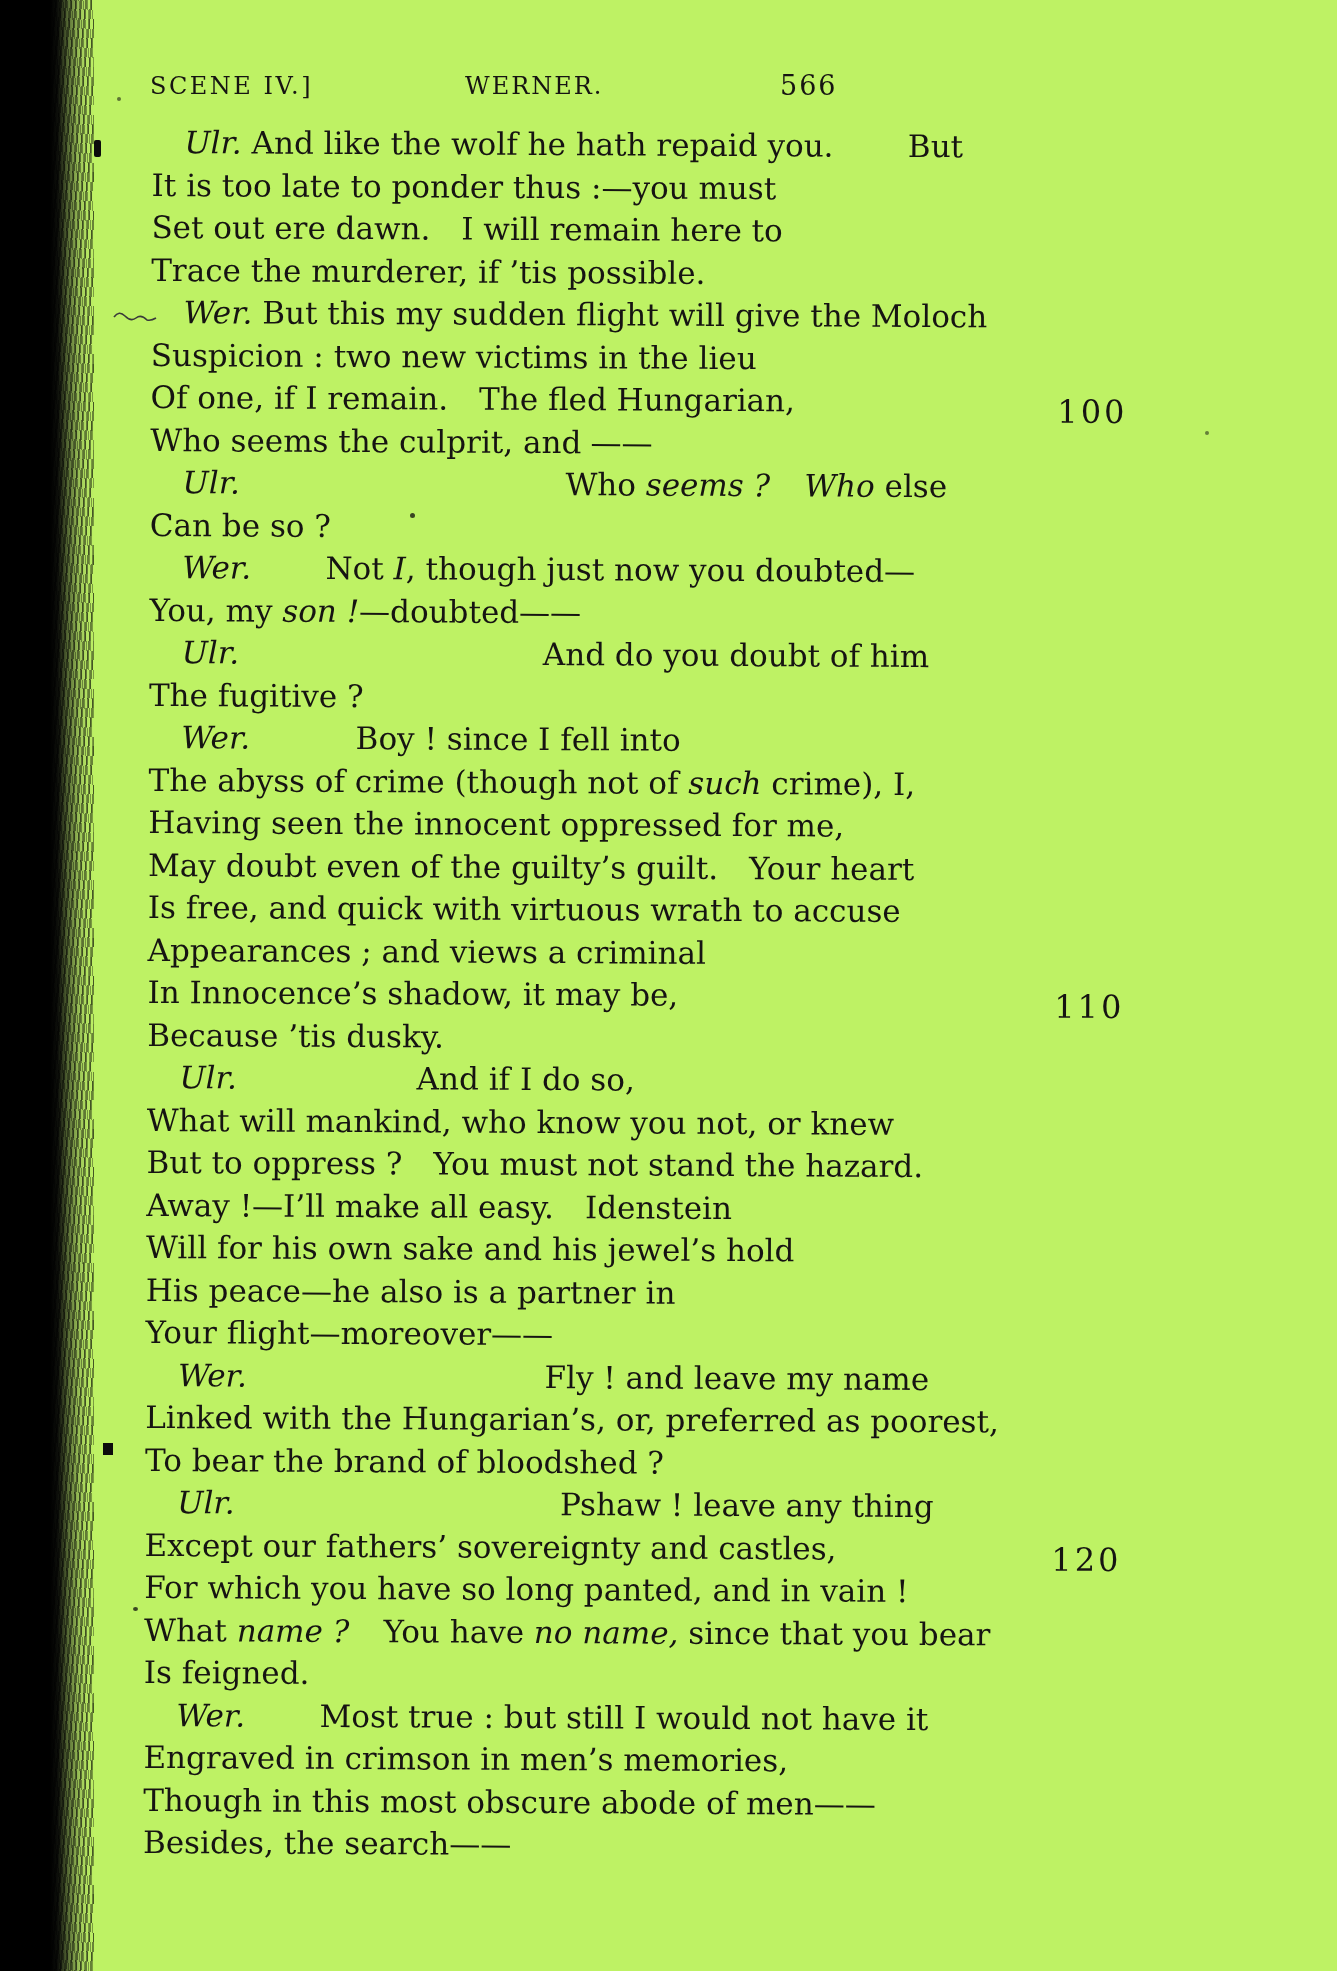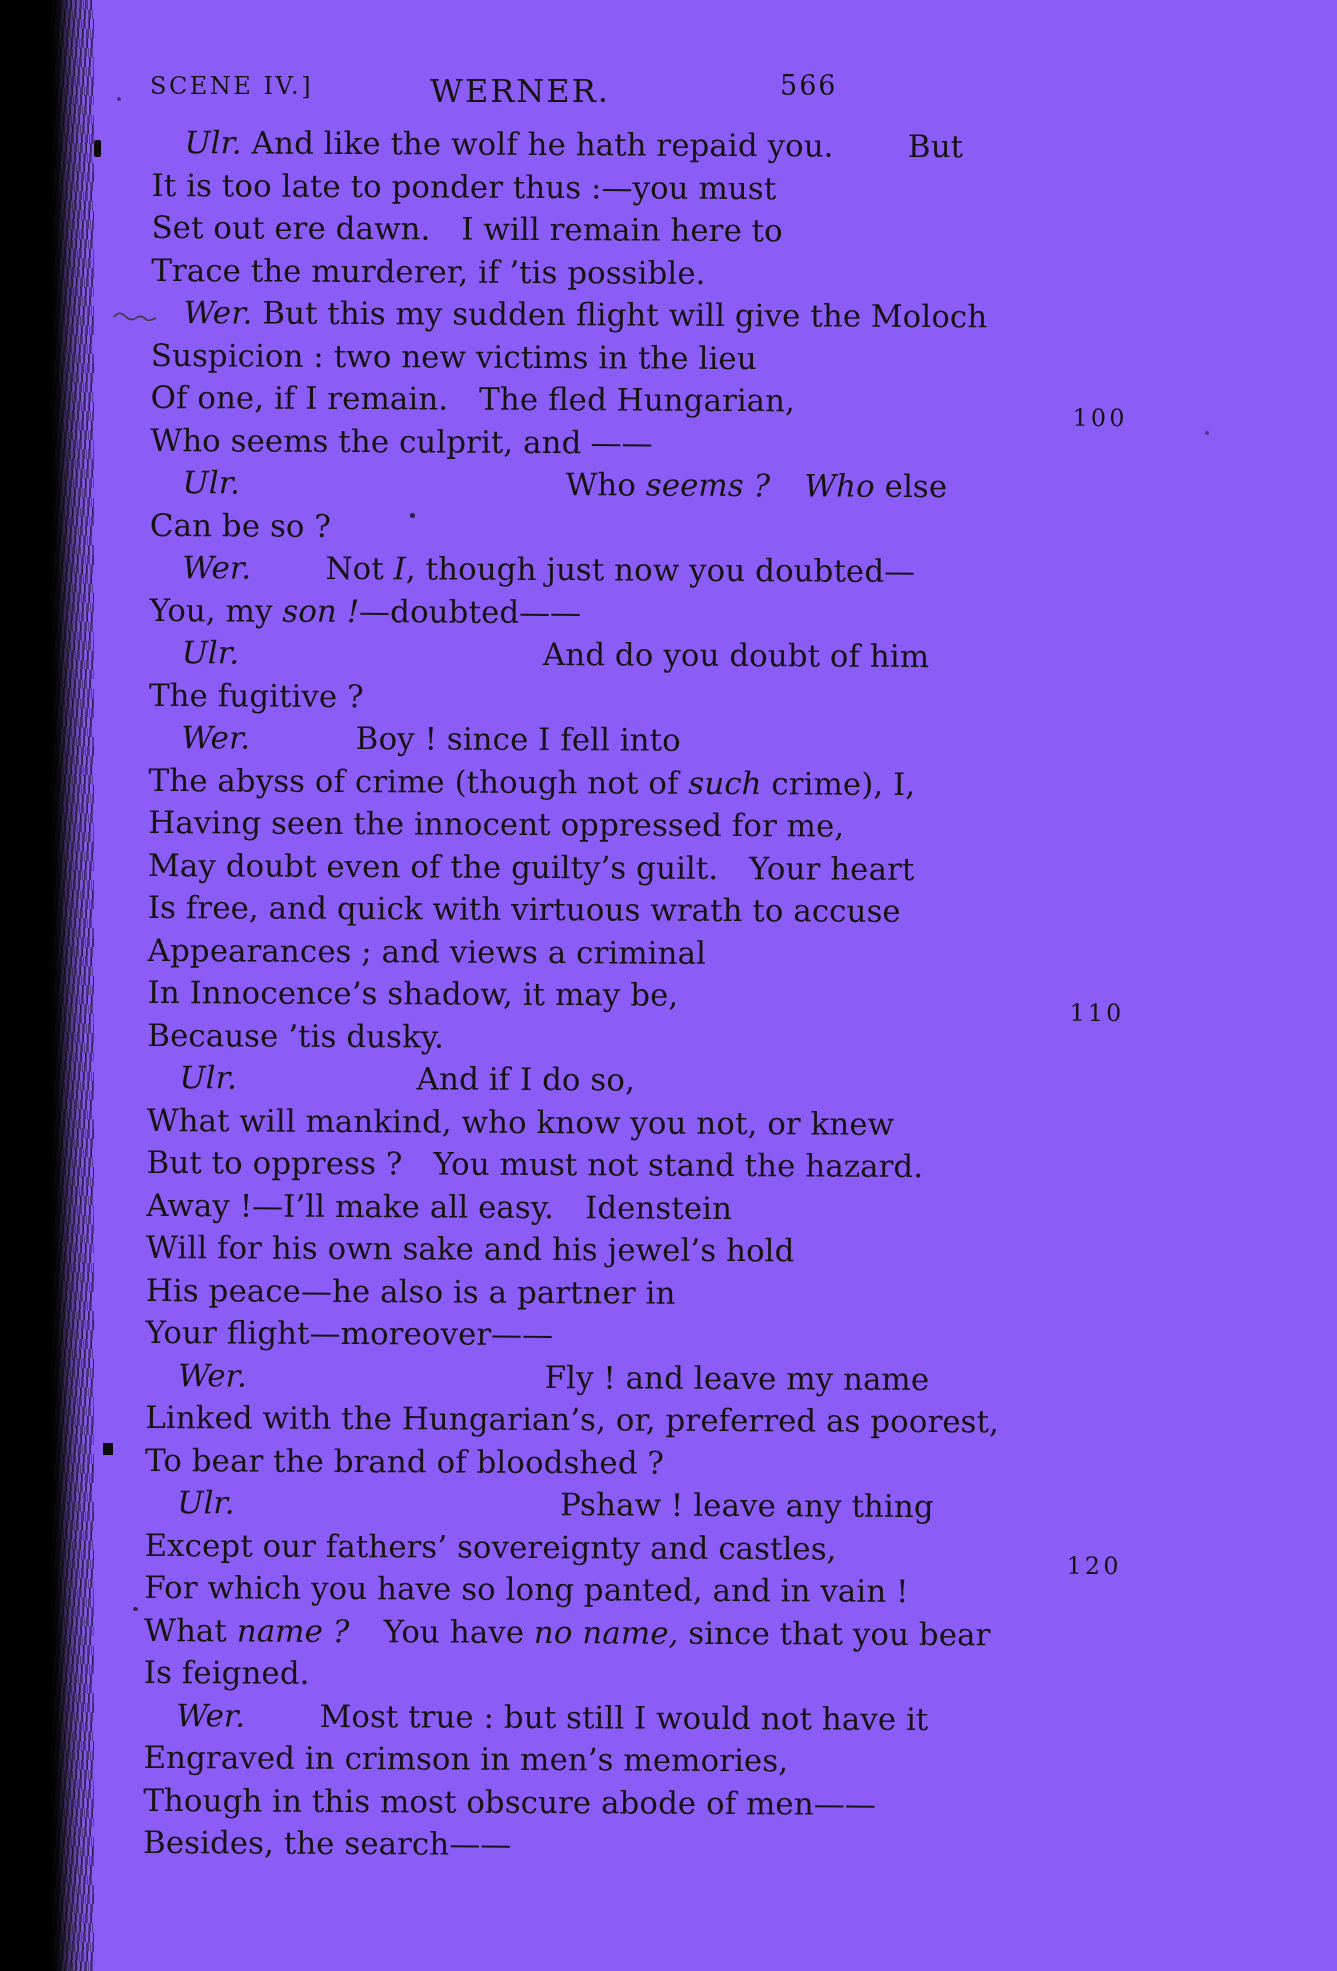--- a/index.html
+++ b/index.html
@@ -1,53 +1,53 @@
 <!DOCTYPE html>
 <html><head>
 <meta charset="utf-8">
 <style>
   html,body{margin:0;padding:0;background:#e8e8e8;}
   .page{
     position:relative;
     width:1337px;height:1971px;
-    background:#8b5cf6;
+    background:#bef264;
     overflow:hidden;
     font-family:"DejaVu Serif", serif;
     color:#161412;
   }
   
   .scan-band{
     position:absolute;left:0;top:0;width:94px;height:100%;
     background:
       repeating-linear-gradient(96deg, rgba(0,0,0,.45) 0 2px, rgba(0,0,0,0) 2px 5px),
       repeating-linear-gradient(84deg, rgba(0,0,0,.35) 0 1px, rgba(0,0,0,0) 1px 4px),
       linear-gradient(to right,
         #000 0 50px,
         rgba(8,8,8,.97) 58px,
         rgba(25,25,25,.62) 68px,
         rgba(45,45,45,.25) 79px,
         rgba(60,60,60,.08) 87px,
         rgba(0,0,0,0) 94px);
   }
   .header{position:absolute;top:70px;left:0;width:100%;height:34px;}
   .h-scene{position:absolute;left:150px;top:2px;font-size:24px;letter-spacing:2.5px;}
-  .h-title{position:absolute;left:430px;top:2px;font-size:32px;letter-spacing:2px;}
+  .h-title{position:absolute;left:465px;top:2px;font-size:24px;letter-spacing:2px;}
   .h-page{position:absolute;left:780px;top:0;font-size:27px;letter-spacing:2px;}
   .text-block{
     position:absolute;left:152px;top:121px;width:985px;
     font-size:31px;line-height:42.5px;
     transform:rotate(0.3deg);transform-origin:0 0;
     white-space:pre;
   }
   .line{position:relative;height:42.5px;}
   .line.indent{padding-left:1.05em;}
   .it{font-style:italic;margin-top:40px;}
   .line-number{
-    position:absolute;right:8px;top:25px;
-    font-size:24px;letter-spacing:3px;line-height:1;
+    position:absolute;right:8px;top:15px;
+    font-size:32px;letter-spacing:3px;line-height:1;
   }
   
   .artifact{position:absolute;background:#0c0c0c;}
   .tick{left:94px;top:140px;width:7px;height:17px;border-radius:2px;}
   .square{left:103px;top:1443px;width:10px;height:12px;}
   .dot{border-radius:50%;opacity:.75;}
   .dot1{left:410px;top:513px;width:5px;height:5px;}
   .dot2{left:1205px;top:431px;width:4px;height:4px;opacity:.5;}
   .dot3{left:133px;top:1607px;width:5px;height:4px;}
   .dot4{left:117px;top:97px;width:4px;height:4px;opacity:.55;}

